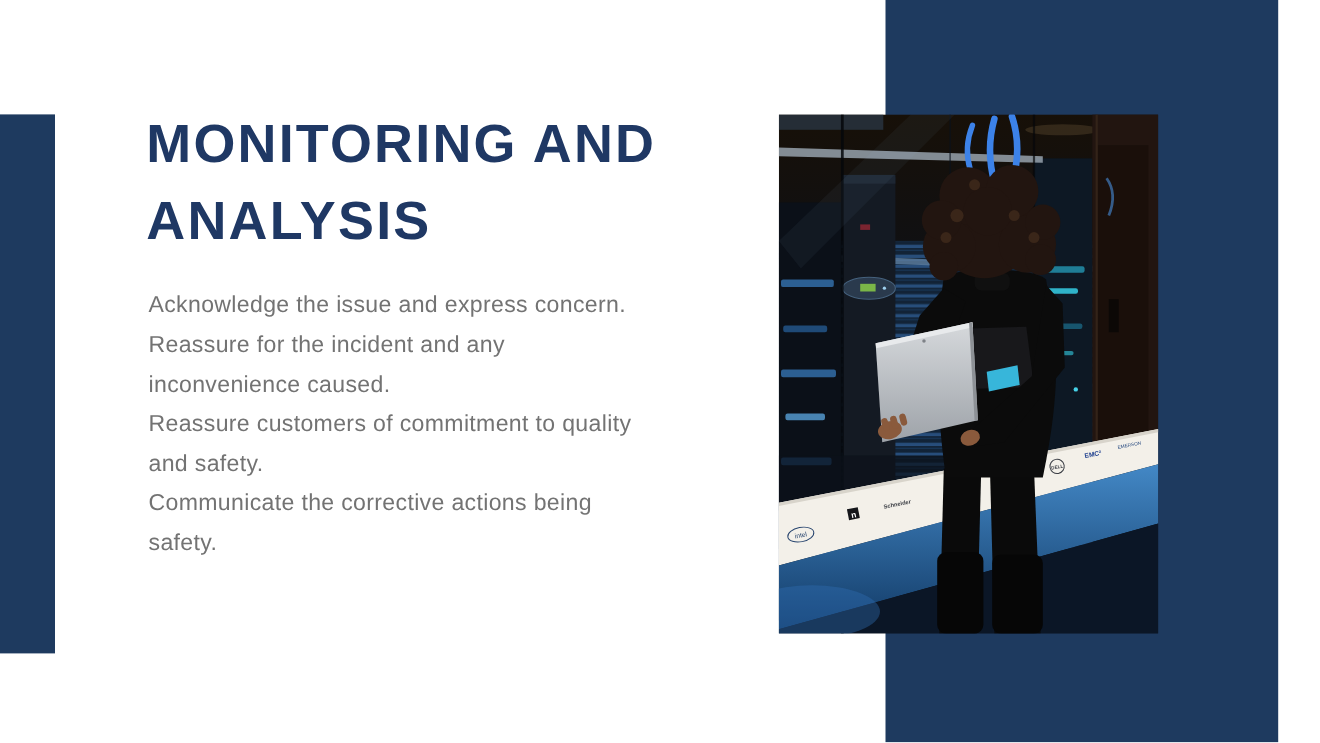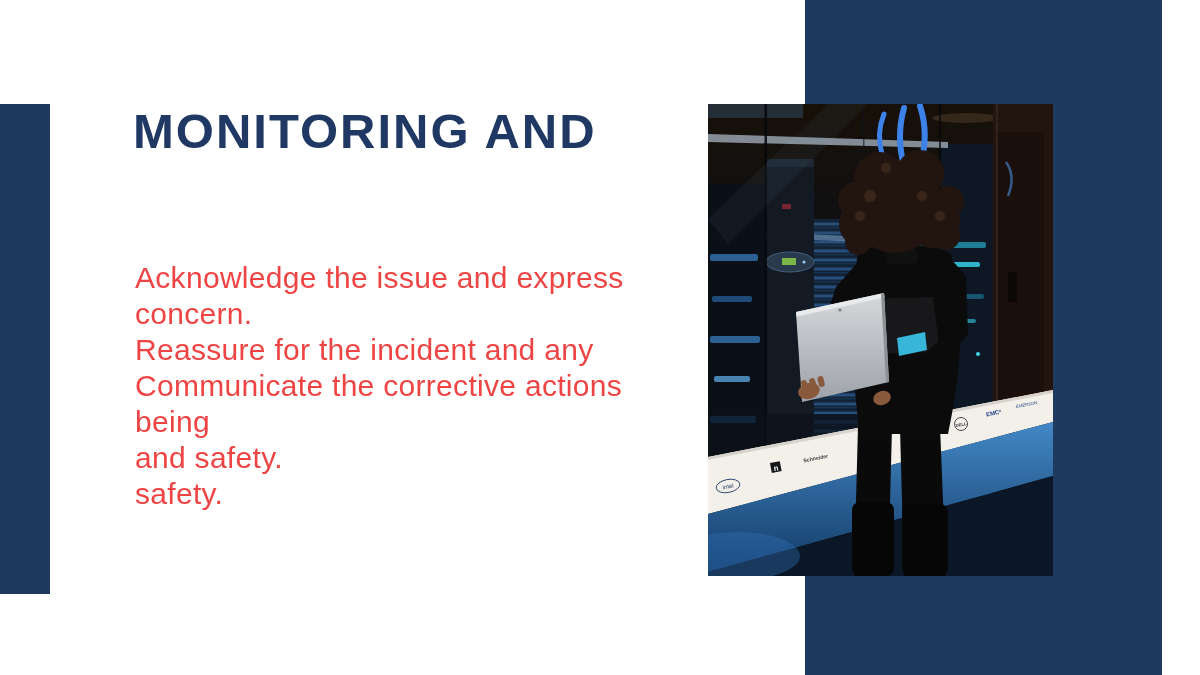--- a/index.html
+++ b/index.html
@@ -15,44 +15,47 @@
     position:absolute; left:805px; top:0; width:357px; height:675px;
     background:#1e3a5f;
   }
   .title {
     position:absolute; left:133px; top:96px;
     font-size:49px; font-weight:700; color:#1f3864;
     letter-spacing:2px; line-height:70px; white-space:nowrap;
   }
   .body-text {
     position:absolute; left:135px; top:260px; width:540px;
-    font-size:30px; color:#ef4444; line-height:36px; letter-spacing:0.3px;
+    font-size:21px; color:#737373; line-height:36px; letter-spacing:0.3px;
   }
   .photo {
     position:absolute; left:708px; top:104px; width:345px; height:472px; margin:0;
   }
   .photo svg { display:block; width:345px; height:472px; }
 </style>
 </head>
 <body>
 
 <div class="slide">
 
   <div class="accent-bar-left"></div>
   <div class="accent-block-right"></div>
 
   <div class="title">
     <div>MONITORING AND</div>
+    <div>ANALYSIS</div>
   </div>
 
   <div class="body-text">
     <div>Acknowledge the issue and express concern.</div>
     <div>Reassure for the incident and any</div>
+    <div>inconvenience caused.</div>
+    <div>Reassure customers of commitment to quality</div>
+    <div>and safety.</div>
     <div>Communicate the corrective actions being</div>
-    <div>and safety.</div>
     <div>safety.</div>
   </div>
 
   <figure class="photo">
     <svg viewBox="0 0 345 472" xmlns="http://www.w3.org/2000/svg">
       <defs>
         <linearGradient id="bgg" x1="0" y1="0" x2="0" y2="1">
           <stop offset="0" stop-color="#171008"></stop>
           <stop offset="0.35" stop-color="#0d1016"></stop>
           <stop offset="1" stop-color="#0a0e14"></stop>

